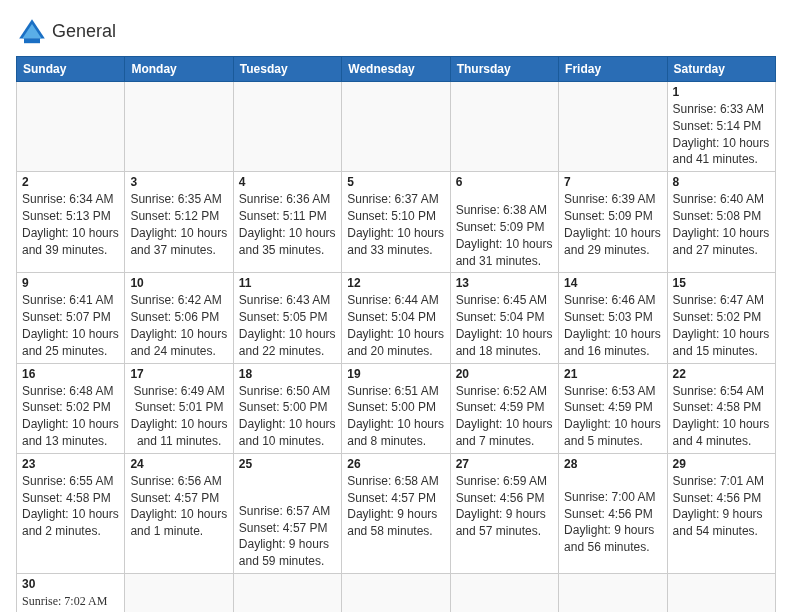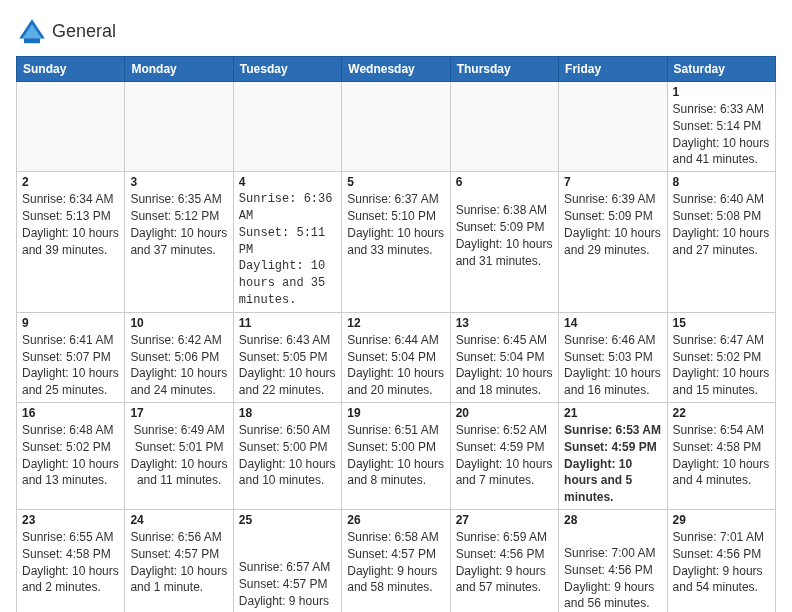--- a/index.html
+++ b/index.html
@@ -149,21 +149,21 @@
 Daylight: 10 hours and 39 minutes.</div>
           </td>
           <td>
             <div class="day-number">3</div>
             <div class="day-info" style="white-space: pre-line;">Sunrise: 6:35 AM
 Sunset: 5:12 PM
 Daylight: 10 hours and 37 minutes.</div>
           </td>
           <td>
             <div class="day-number">4</div>
-            <div class="day-info" style="white-space: pre-line; font-family: Liberation Mono, monospace;">Sunrise: 6:36 AM
+            <div class="day-info" style="white-space: pre-line;">Sunrise: 6:36 AM
 Sunset: 5:11 PM
 Daylight: 10 hours and 35 minutes.</div>
           </td>
           <td>
             <div class="day-number">5</div>
             <div class="day-info" style="white-space: pre-line;">Sunrise: 6:37 AM
 Sunset: 5:10 PM
 Daylight: 10 hours and 33 minutes.</div>
           </td>
           <td>
@@ -255,21 +255,21 @@
 Daylight: 10 hours and 8 minutes.</div>
           </td>
           <td>
             <div class="day-number">20</div>
             <div class="day-info" style="white-space: pre-line;">Sunrise: 6:52 AM
 Sunset: 4:59 PM
 Daylight: 10 hours and 7 minutes.</div>
           </td>
           <td>
             <div class="day-number">21</div>
-            <div class="day-info" style="white-space: pre-line; font-weight: bold;">Sunrise: 6:53 AM
+            <div class="day-info" style="white-space: pre-line;">Sunrise: 6:53 AM
 Sunset: 4:59 PM
 Daylight: 10 hours and 5 minutes.</div>
           </td>
           <td>
             <div class="day-number">22</div>
             <div class="day-info" style="white-space: pre-line;">Sunrise: 6:54 AM
 Sunset: 4:58 PM
 Daylight: 10 hours and 4 minutes.</div>
           </td>
         </tr>

